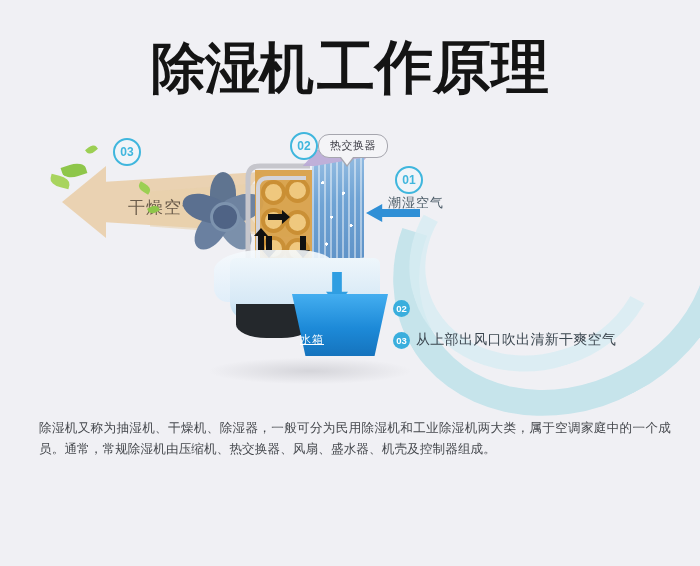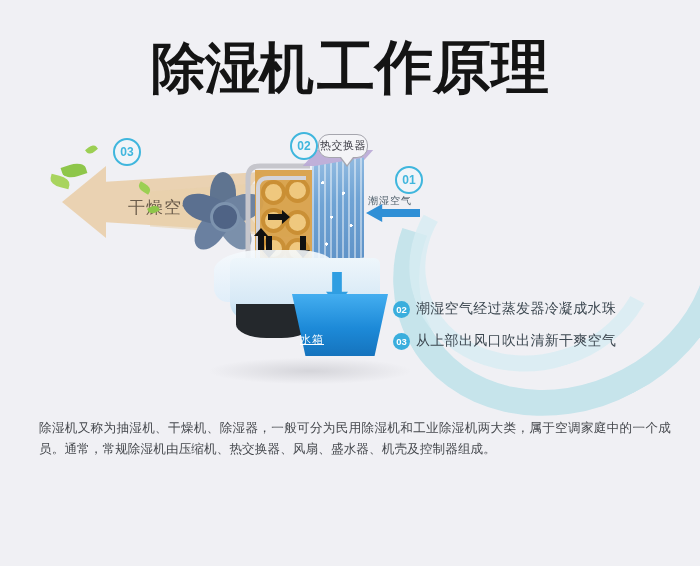--- a/index.html
+++ b/index.html
@@ -315,21 +315,21 @@
     background: rgba(240,248,252,.55);
   }
   .badge-03 { left: 113px; top: 20px; }
   .badge-02 { left: 290px; top: 14px; }
   .badge-01 { left: 395px; top: 48px; }
 
   .bubble {
     position: absolute;
     left: 318px;
     top: 16px;
-    padding: 3px 1px 4px;
+    padding: 3px 11px 4px;
     border: 1.5px solid #a6a6ae;
     border-radius: 11px;
     background: #f4f4f7;
     font-size: 11px;
     color: #3b3b44;
     letter-spacing: .5px;
   }
   .bubble:after {
     content: "";
     position: absolute;
@@ -345,23 +345,23 @@
     position: absolute;
     left: 21px;
     bottom: -10px;
     width: 0; height: 0;
     border-left: 7px solid transparent;
     border-right: 7px solid transparent;
     border-top: 9px solid #a6a6ae;
   }
   .humid-label {
     position: absolute;
-    left: 368px;
+    left: 388px;
     top: 76px;
-    font-size: 10px;
+    font-size: 13px;
     color: #4a5a66;
     letter-spacing: 1px;
   }
 
   
   .overlay-title {
     position: absolute;
     left: 96px;
     top: 244px;
     width: 560px;
@@ -499,21 +499,20 @@
     <div class="badge-o badge-01">01</div>
 
     <div class="bubble">热交换器</div>
     <div class="humid-label">潮湿空气</div>
   </div>
 
 
   <div class="steps">
     <div class="step-row">
       <span class="step-num">02</span>
-      <span class="step-text">潮湿空气经过蒸发器冷凝成水珠</span>
     </div>
     <div class="step-row">
       <span class="step-num">03</span>
       <span class="step-text">从上部出风口吹出清新干爽空气</span>
     </div>
   </div>
 
   <div class="body-copy">
     <p class="para">除湿机又称为抽湿机、干燥机、除湿器，一般可分为民用除湿机和工业除湿机两大类，属于空调家庭中的一个成员。通常，常规除湿机由压缩机、热交换器、风扇、盛水器、机壳及控制器组成。</p>
   </div>

